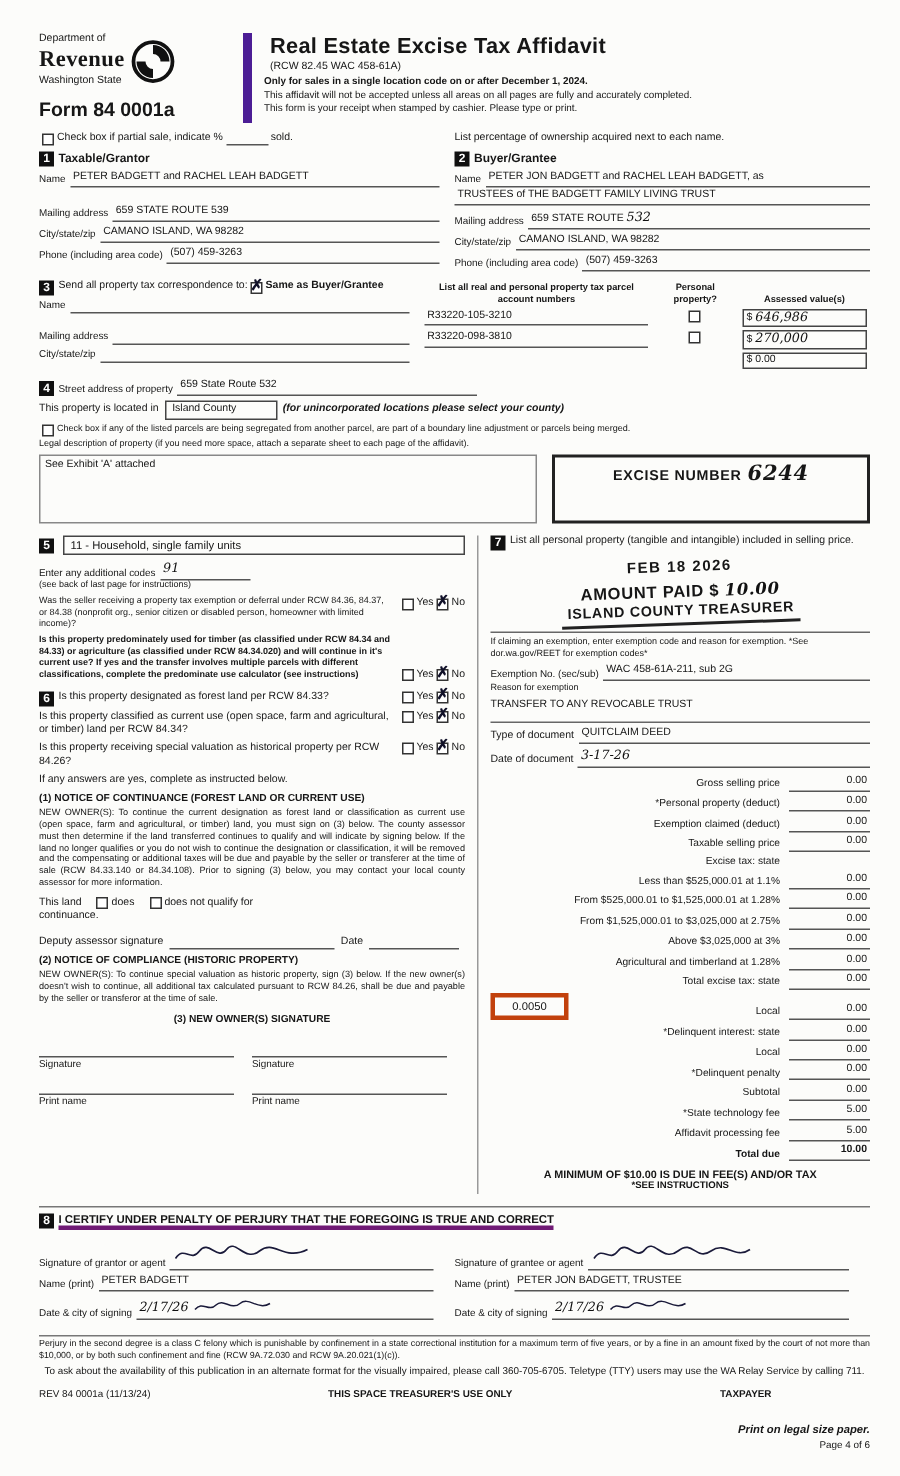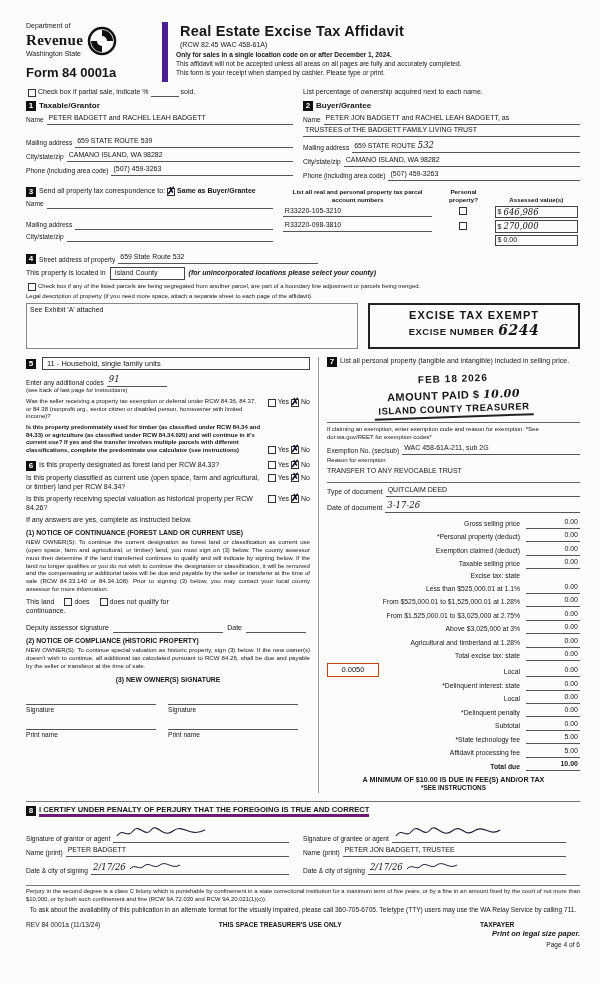--- a/index.html
+++ b/index.html
@@ -89,38 +89,38 @@
   .stamp2 { text-align:center; margin:6px 0 4px 0; transform:rotate(-2deg); }
   .stamp2 .sdate { font-weight:bold; font-size:10px; letter-spacing:1px; }
   .stamp2 .samount { font-weight:bold; font-size:11px; letter-spacing:.5px; margin-top:2px; }
   .stamp2 .streas { font-weight:bold; font-size:9.5px; letter-spacing:.5px; border-bottom:2px solid #222; display:inline-block; padding:0 4px 1px 4px; }
   .docrow { display:flex; align-items:flex-end; margin-top:3px; }
   .docrow .lbl { flex:none; padding-right:3px; }
   .docrow .valwrap { flex:1; border-bottom:1px solid #555; padding:0 2px 1px 2px; min-height:9px; }
   .taxrow { display:flex; align-items:flex-end; margin-top:2.5px; }
   .taxrow .tlab { flex:1; text-align:right; padding-right:6px; font-size:6.8px; }
   .taxrow .tamt { flex:none; width:54px; border-bottom:1px solid #555; text-align:right; padding:0 2px 1px 2px; font-size:7px; }
-  .ratebox { border:1px solid #c2410c; width:52px; text-align:center; padding:1px 0; font-size:7.5px; flex:none; }
+  .ratebox { border:3px solid #c2410c; width:52px; text-align:center; padding:1px 0; font-size:7.5px; flex:none; }
   .minnote { font-weight:bold; font-size:7.2px; text-align:center; margin-top:4px; }
   .minnote .l2 { font-size:6.4px; }
   
   .sec8 { margin-top:8px; border-top:1px solid #777; padding-top:3px; }
   .sec8-head { display:flex; align-items:center; font-weight:bold; font-size:7.6px; }
   .sec8-head span.txt { border-bottom:3px solid #701a75; }
   .sec8-grid { display:flex; margin-top:4px; }
   .sec8-grid .col { width:50%; padding-right:14px; }
   .sigscribble { position:relative; top:2px; }
   
   .footer { margin-top:10px; border-top:1px solid #777; padding-top:2px; }
   .perjury { font-size:5.9px; text-align:justify; }
   .altfmt { font-size:6.6px; text-align:center; margin-top:3px; }
   .bottomrow { display:flex; margin-top:6px; font-size:6.6px; }
   .bottomrow .c { flex:1; text-align:center; font-weight:bold; }
   .bottomrow .r { width:120px; text-align:left; font-weight:bold; padding-left:20px; }
-  .printnote { text-align:right; font-weight:bold; font-style:italic; font-size:7.5px; margin-top:0; }
+  .printnote { text-align:right; font-weight:bold; font-style:italic; font-size:7.5px; margin-top:14px; }
   .pageno { text-align:right; font-size:6.6px; margin-top:2px; }
 </style>
 </head>
 <body>
 
 <div class="page">
 
   <header class="hdr">
     <div class="hdr-left">
       <div class="dor-row">
@@ -293,21 +293,20 @@
     <div class="seg-row">
       <span class="cb"></span>
       <span class="small">Check box if any of the listed parcels are being segregated from another parcel, are part of a boundary line adjustment or parcels being merged.</span>
     </div>
     <div style="margin-top:2px;" class="small">Legal description of property (if you need more space, attach a separate sheet to each page of the affidavit).</div>
     <div class="legalarea">
       <div class="legalbox">
         <span>See Exhibit 'A' attached</span>
       </div>
       <div class="stampbox">
-        <div class="l1">EXCISE TAX EXEMPT</div>
         <div class="l2"><span>EXCISE NUMBER</span><span class="num">6244</span></div>
       </div>
     </div>
   </div>
 
   <div class="main">
 
     <div class="leftcol">
 
       <div style="display:flex; align-items:center;">

